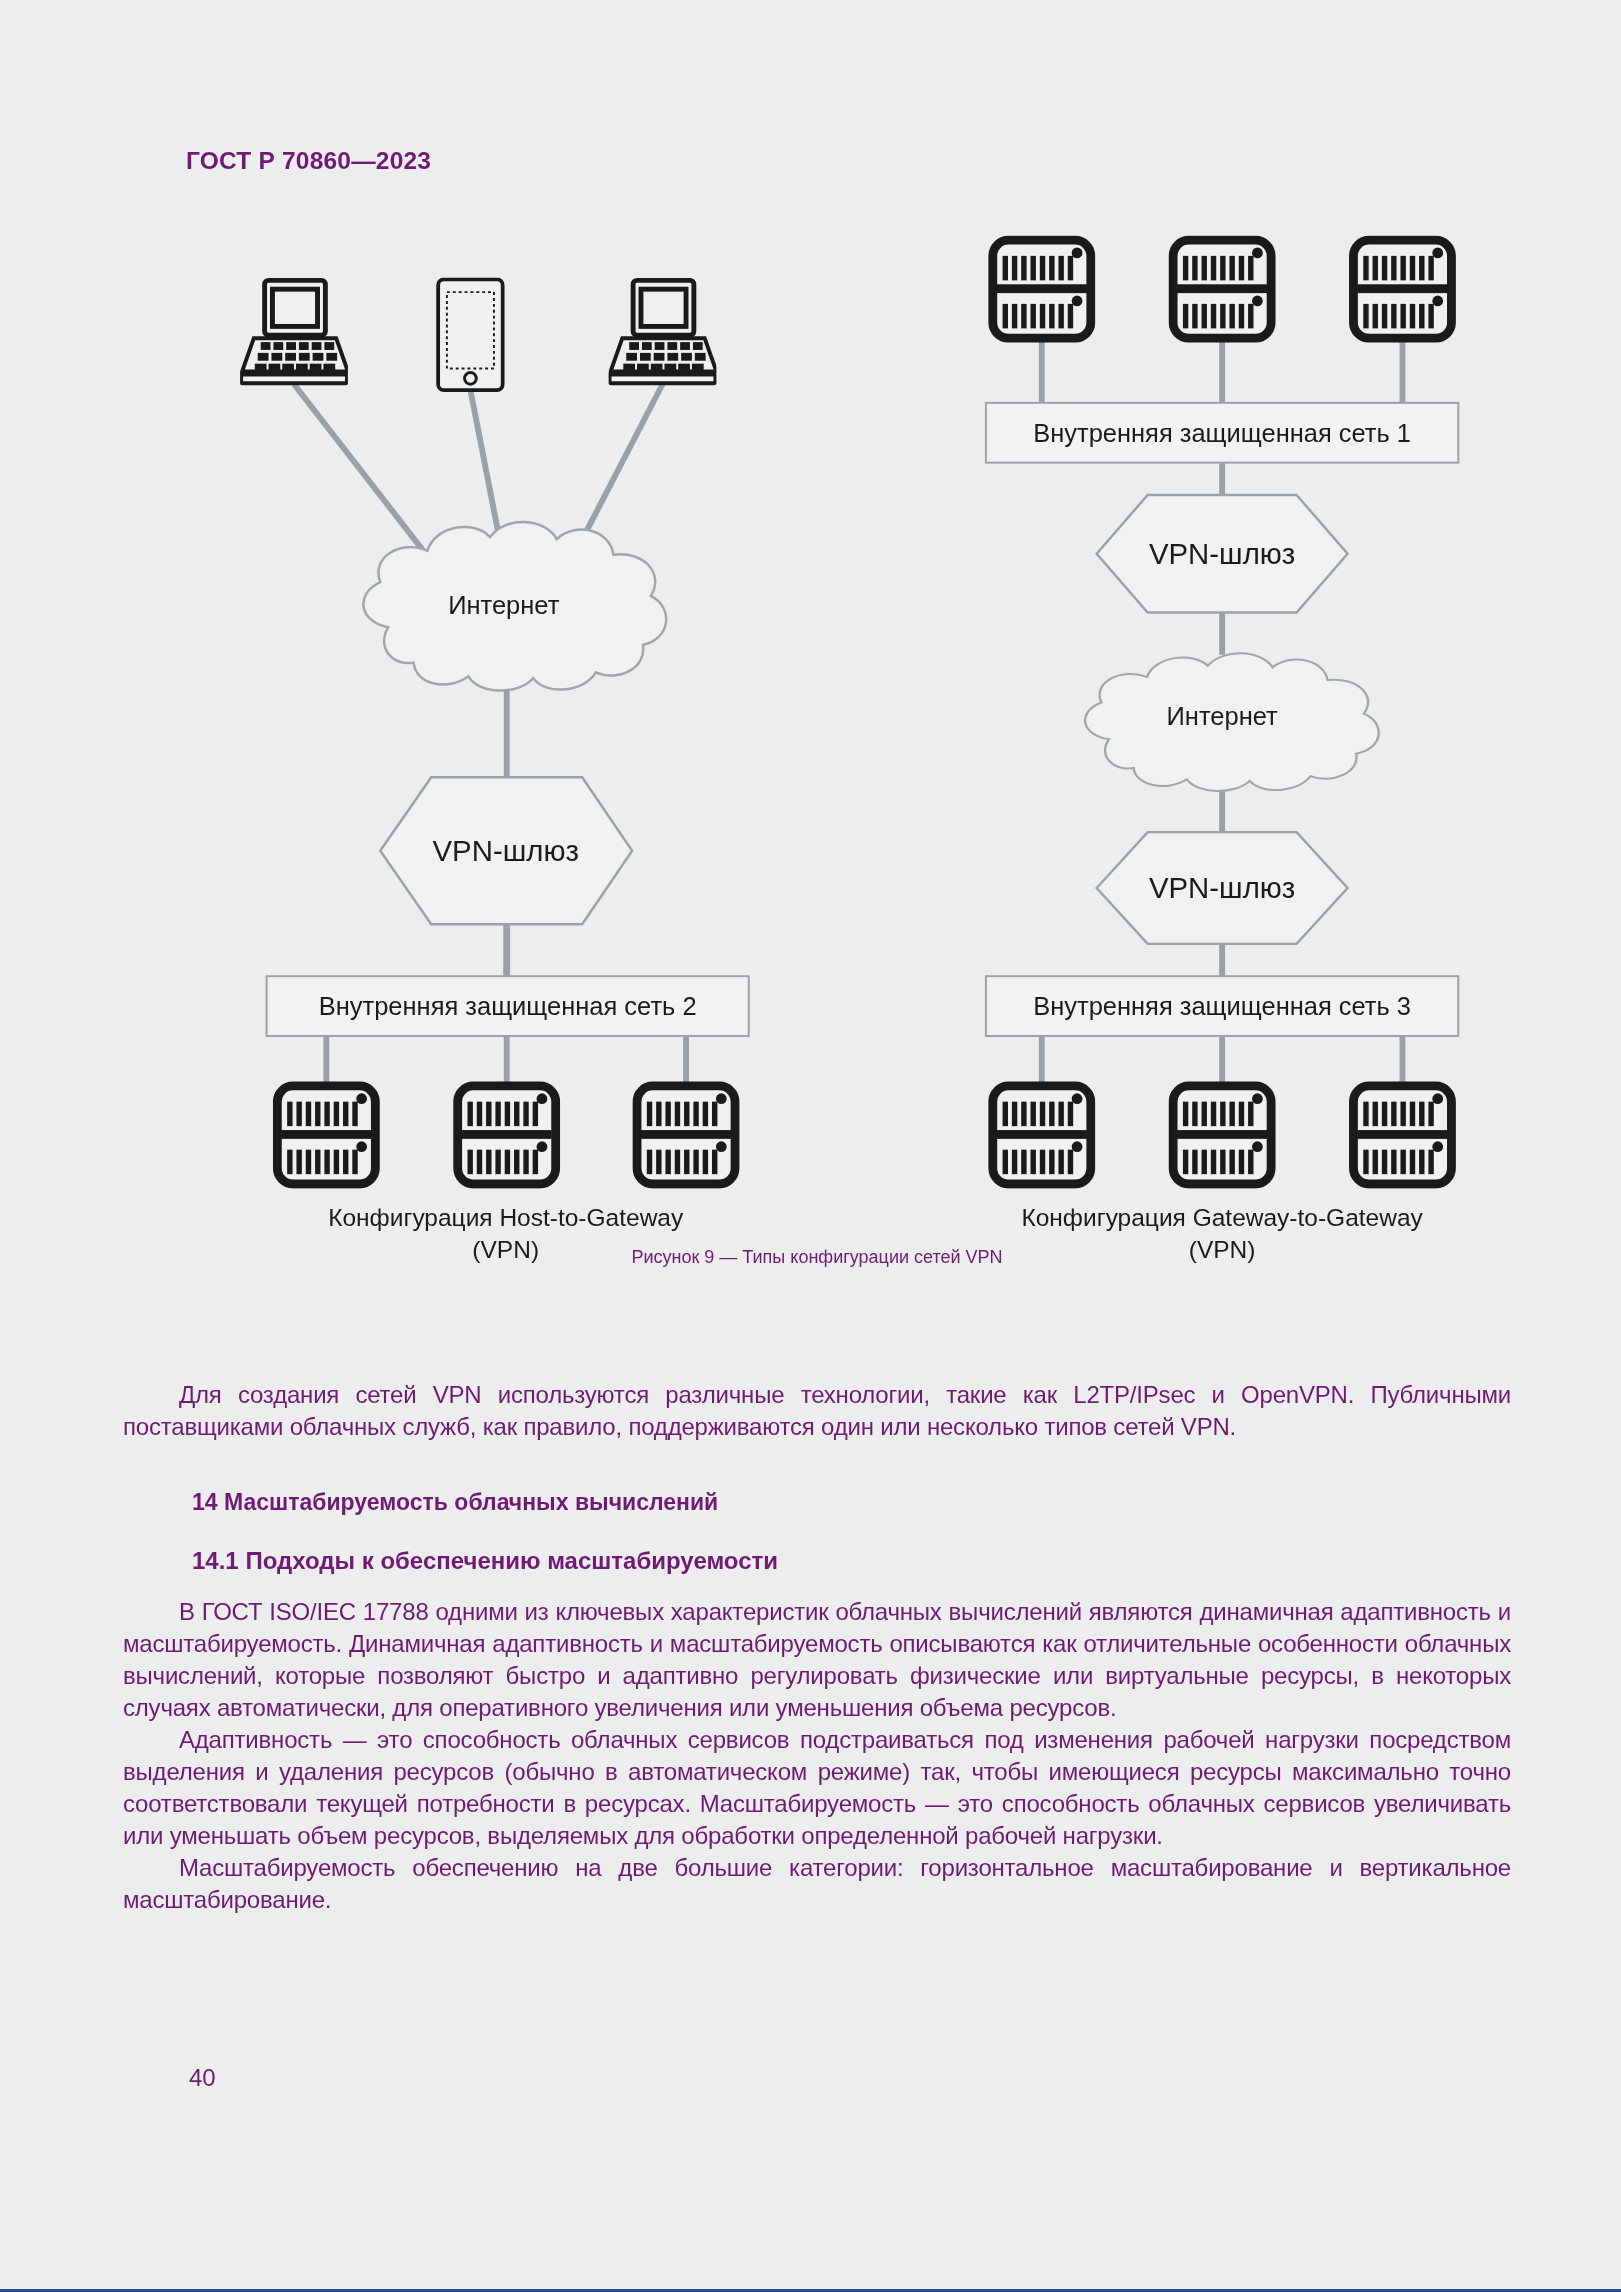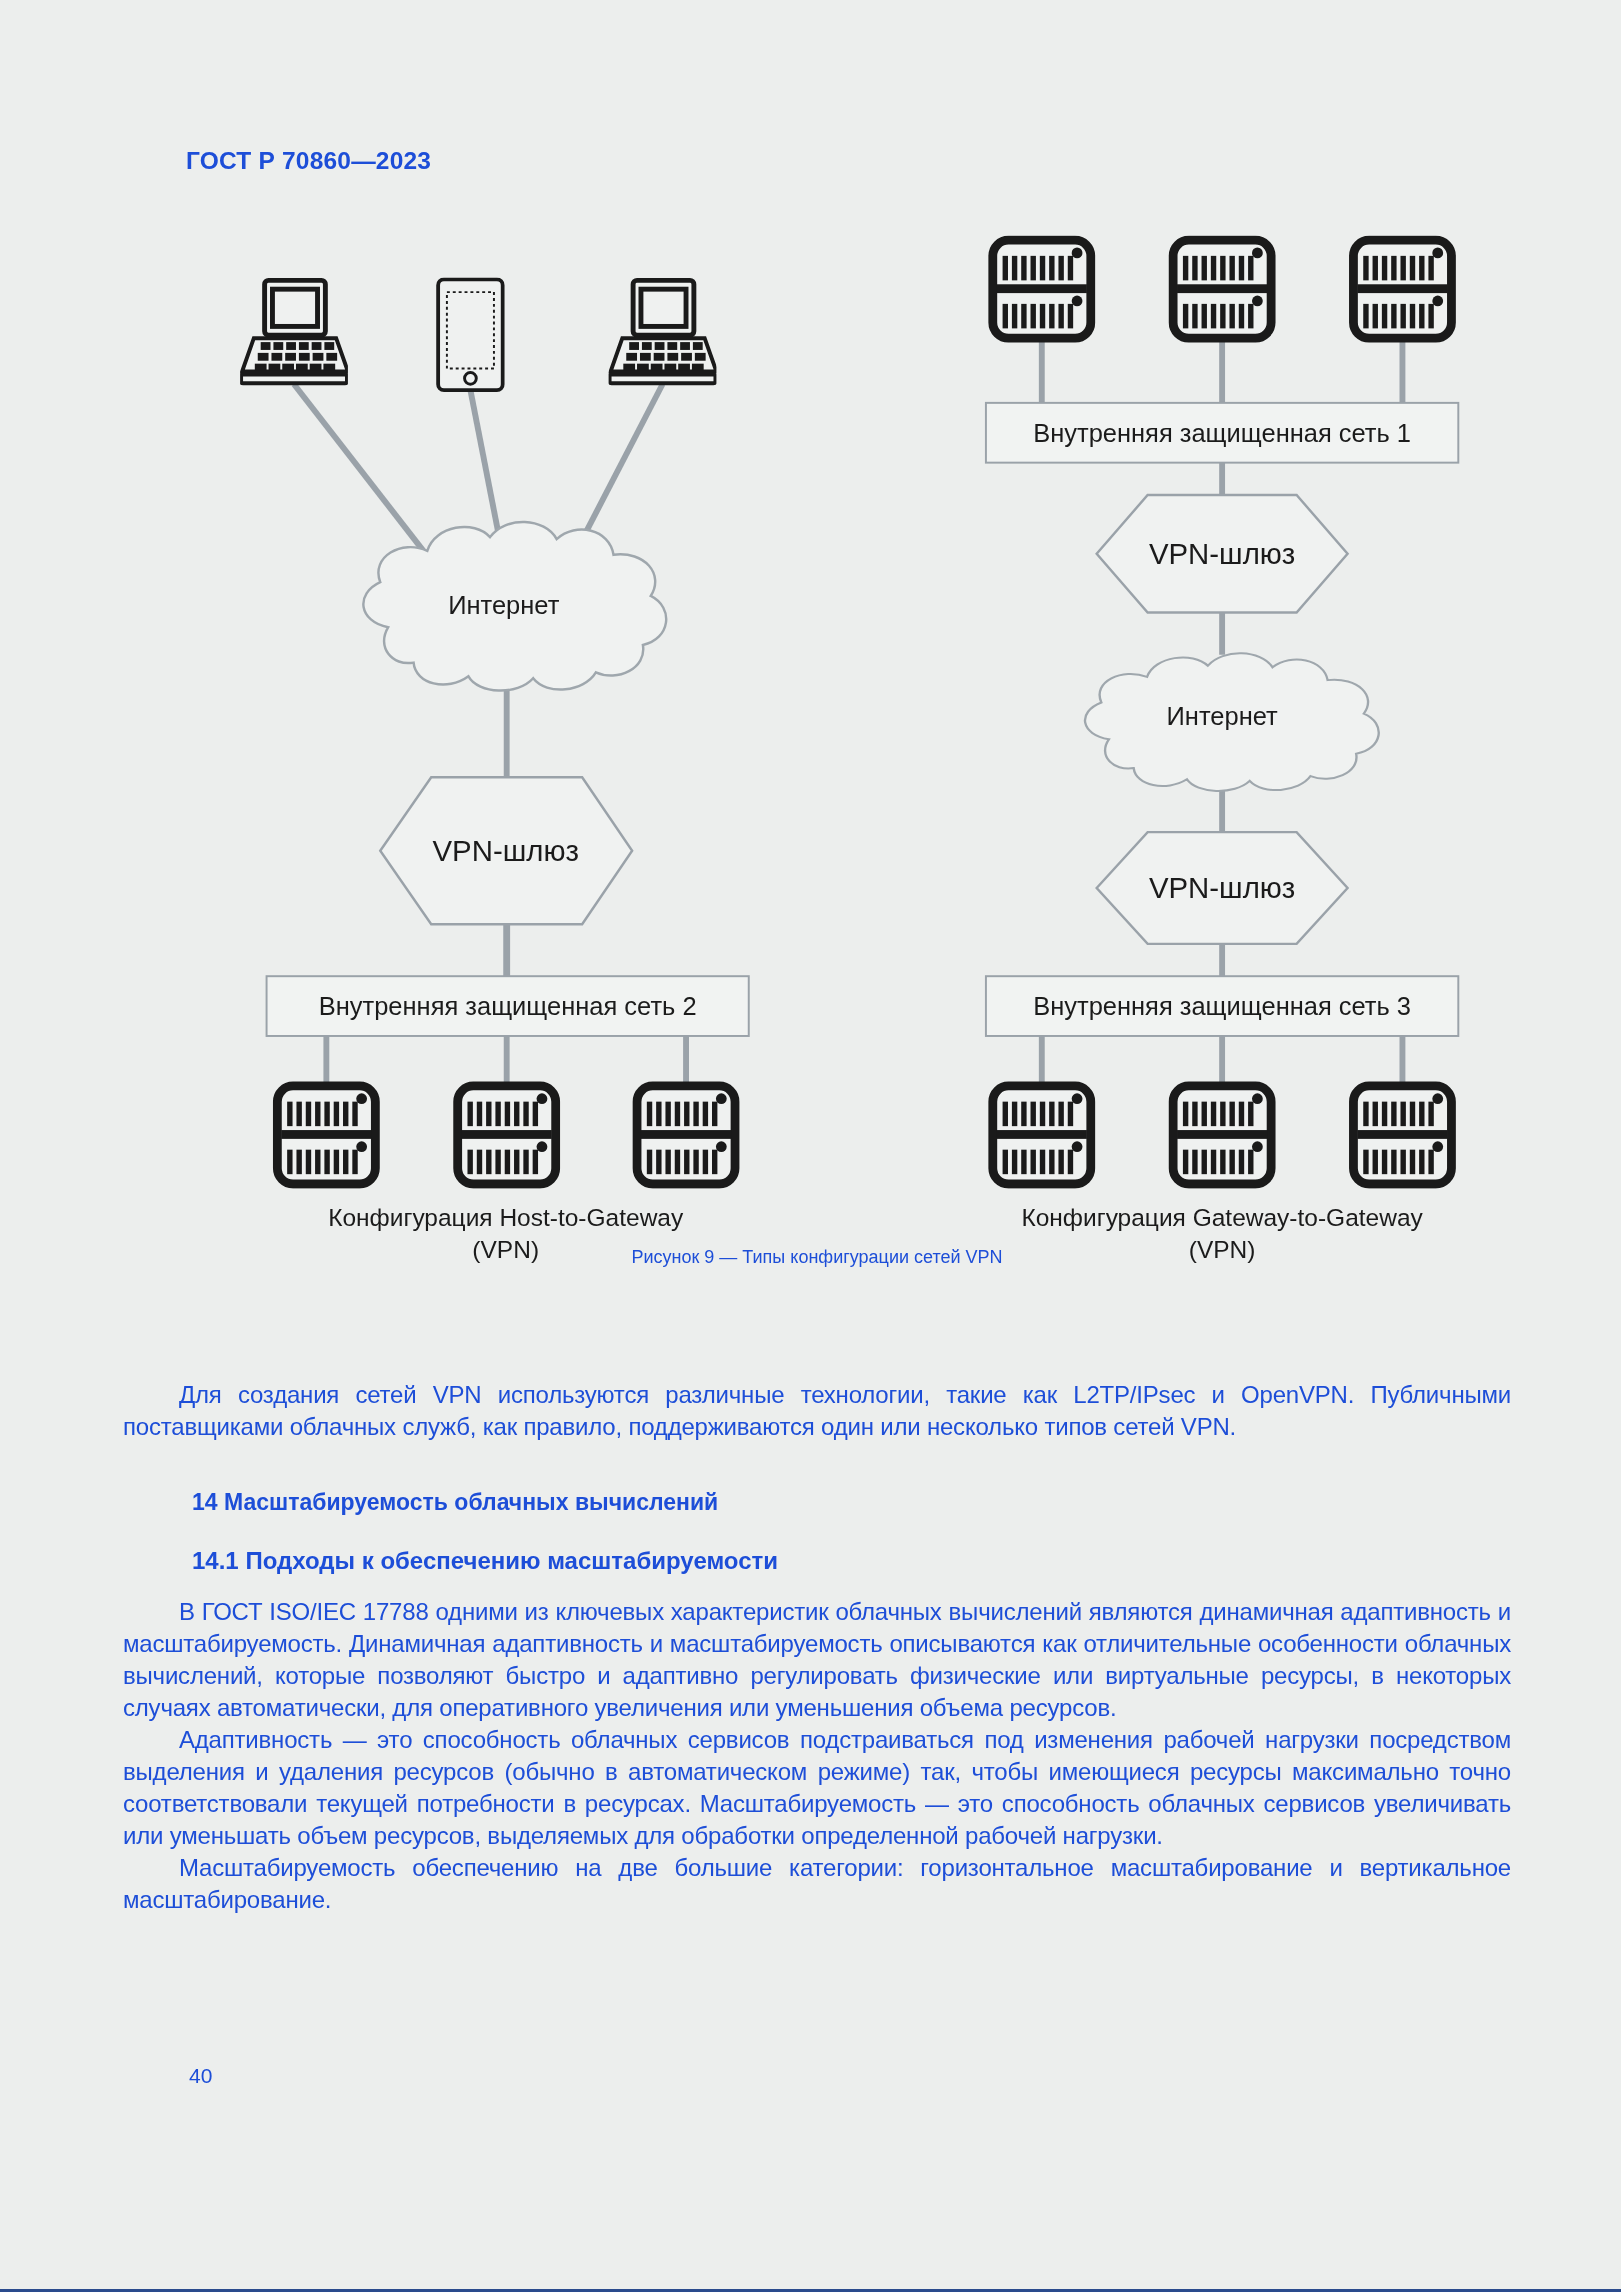--- a/index.html
+++ b/index.html
@@ -2,21 +2,21 @@
 <html><head>
 <meta charset="utf-8">
 <style>
   html,body{margin:0;padding:0;}
   body{background:#d8dad9;}
   .page{
     position:relative;
     width:1621px;height:2293px;
     background:#eceeed;
     font-family:"Liberation Sans", sans-serif;
-    color:#1d4ed8;
+    color:#701a75;
     overflow:hidden;
   }
   .doc-header{
     position:absolute;left:186px;top:147px;
     font-size:24.5px;font-weight:bold;letter-spacing:0.2px;
   }
   svg.figure{position:absolute;left:0;top:0;}
   svg text{font-family:"Liberation Sans", sans-serif;fill:#1b1b1b;}
   .t-label{font-size:26px;}
   .t-hex{font-size:30px;}
@@ -37,21 +37,21 @@
     font-size:23px;font-weight:bold;line-height:37px;
     margin:41px 0 0 0;padding-left:69px;letter-spacing:0;
     text-align:left;
   }
   .h141{
     font-size:24px;font-weight:bold;line-height:31px;
     margin:23.5px 0 20.6px 0;padding-left:69px;letter-spacing:0;
     text-align:left;
   }
   .page-number{
-    position:absolute;left:189px;top:2064px;font-size:21px;
+    position:absolute;left:189px;top:2064px;font-size:24px;
   }
   .bottom-bar{
     position:absolute;left:0;bottom:0;width:100%;height:3.9px;
     background:#2a4b8d;
   }
 </style>
 </head>
 <body>
 
 <div class="page">

